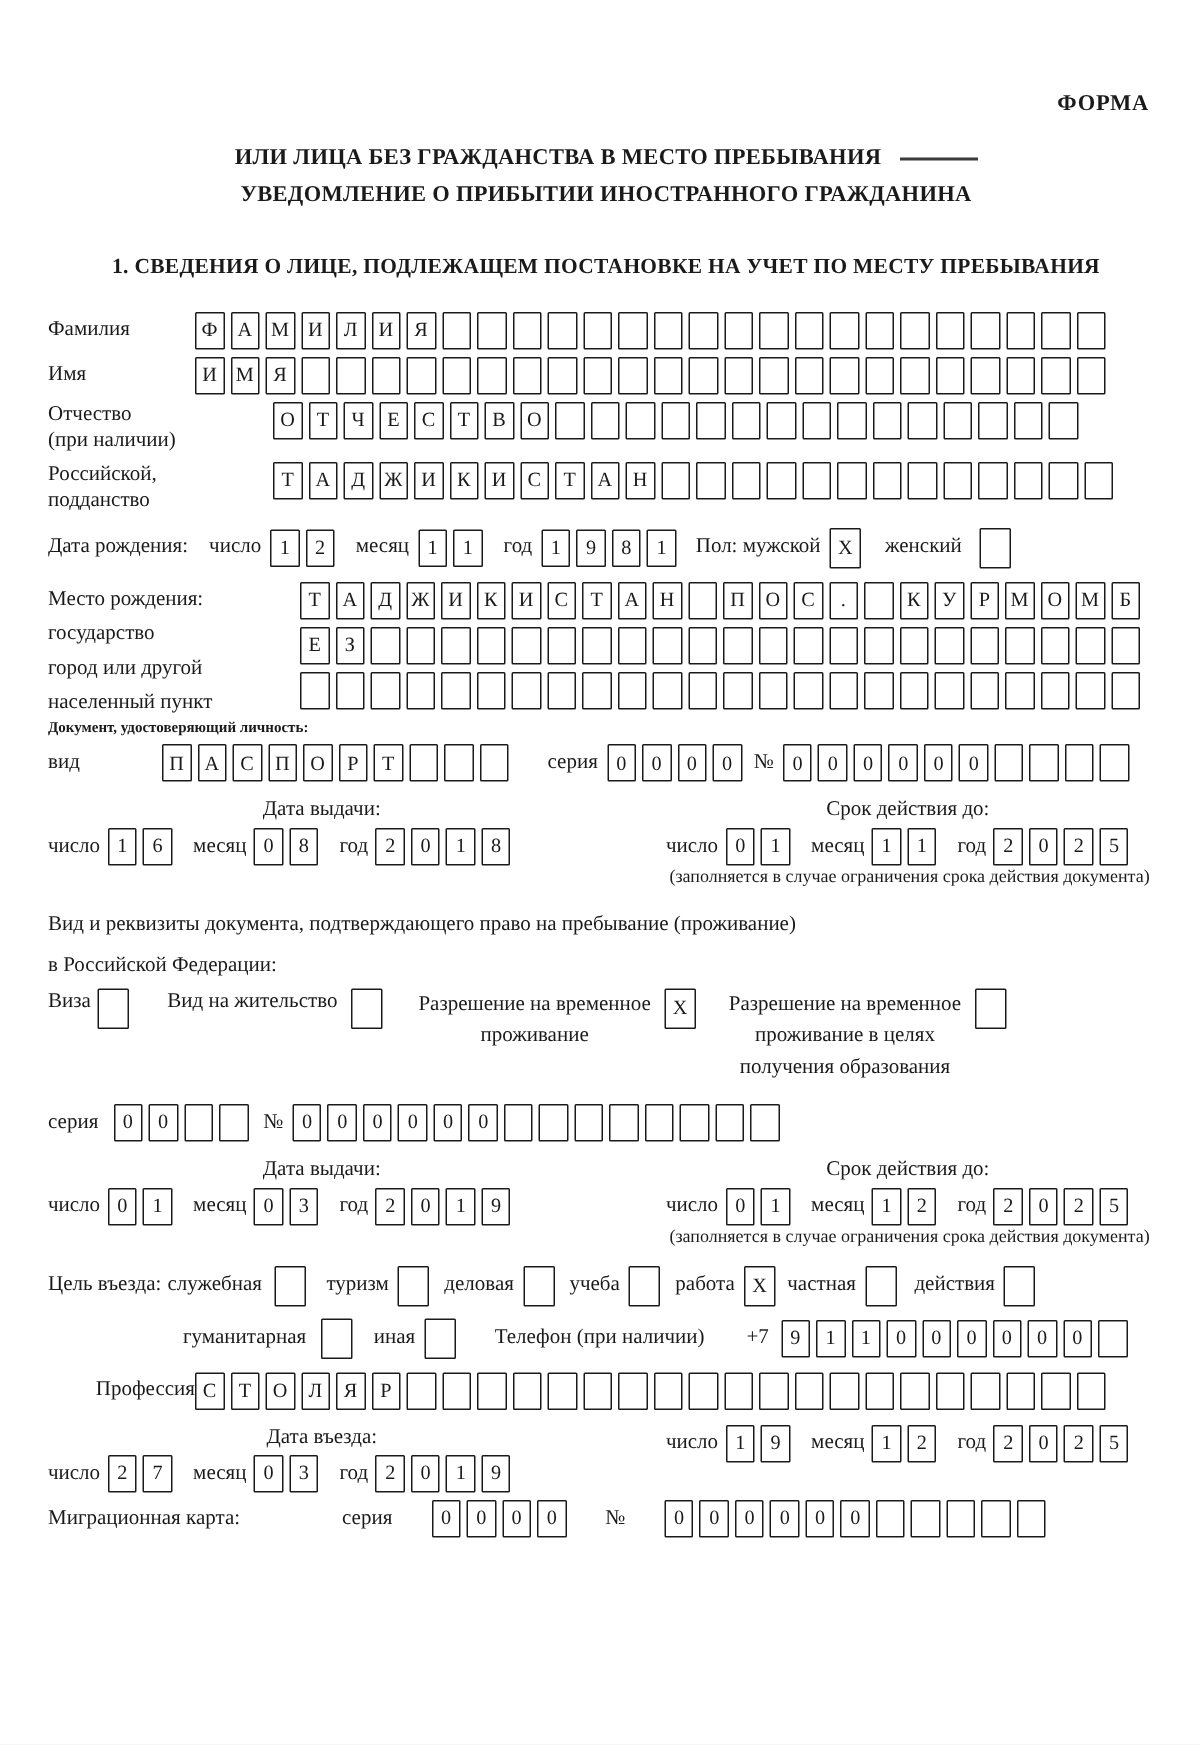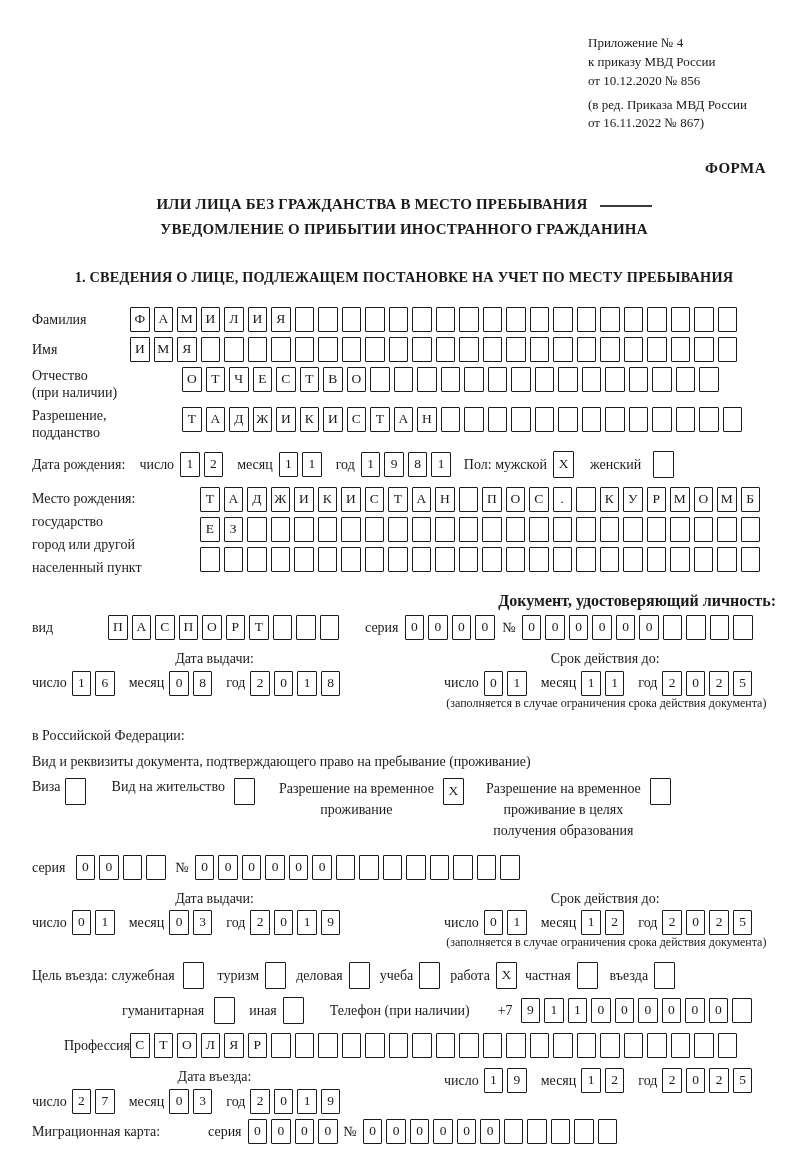--- a/index.html
+++ b/index.html
@@ -36,41 +36,34 @@
   .mini-lbl{margin:0 6px 0 10px;}
   .stackrows .cells{margin-bottom:5px;}
   
   .dates{display:flex;margin-top:10px;gap:47px;}
   .dgroup{display:flex;flex-direction:column;}
   .dgroup .dheading{text-align:center;margin-bottom:3px;}
   .dfields{display:flex;align-items:center;}
   .dfields .dlbl{margin-right:5px;}
   .dfields .cells{margin-right:10px;}
   .dnote{font-size:12px;margin-top:0;text-align:right;}
-  .doc-subhead{text-align:right;font-weight:bold;font-size:16px;margin-top:12px;}
+  .doc-subhead{text-align:left;font-weight:bold;font-size:10px;}
   
   .optrow{display:flex;align-items:flex-start;margin-top:10px;}
   .opt{display:flex;align-items:flex-start;}
   .opt .optlbl{margin-right:9px;}
   .opt .optlbl.center{text-align:center;line-height:1.5;}
   .intro{margin-top:12px;line-height:1.9;}
   .spacer{flex:0 0 auto;}
 </style>
 </head>
 <body>
 
 <div class="page">
 
-  <div class="appendix">
-    <div>Приложение № 4</div>
-    <div>к приказу МВД России</div>
-    <div>от 10.12.2020 № 856</div>
-    <div class="part2">(в ред. Приказа МВД России</div>
-    <div>от 16.11.2022 № 867)</div>
-  </div>
 
   <div class="forma">ФОРМА</div>
 
   <div class="title">
     <div><span>ИЛИ ЛИЦА БЕЗ ГРАЖДАНСТВА В МЕСТО ПРЕБЫВАНИЯ</span><span class="blank-line"></span></div>
     <div>УВЕДОМЛЕНИЕ О ПРИБЫТИИ ИНОСТРАННОГО ГРАЖДАНИНА</div>
   </div>
 
   <div class="sec-heading">1. СВЕДЕНИЯ О ЛИЦЕ, ПОДЛЕЖАЩЕМ ПОСТАНОВКЕ НА УЧЕТ ПО МЕСТУ ПРЕБЫВАНИЯ</div>
 
@@ -165,21 +158,21 @@
         <span class="cell"></span>
         <span class="cell"></span>
         <span class="cell"></span>
         <span class="cell"></span>
         <span class="cell"></span>
       </span>
   </div>
 
   <div class="row top">
     <span class="lblcol w-cit">
-      <span>Разрешение,</span><br>
+      <span>Российской,</span><br>
       <span>подданство</span>
     </span>
     <span class="cells">
         <span class="cell">Т</span>
         <span class="cell">А</span>
         <span class="cell">Д</span>
         <span class="cell">Ж</span>
         <span class="cell">И</span>
         <span class="cell">К</span>
         <span class="cell">И</span>
@@ -401,22 +394,22 @@
             <span class="cell">0</span>
             <span class="cell">2</span>
             <span class="cell">5</span>
           </span>
       </div>
       <div class="dnote">(заполняется в случае ограничения срока действия документа)</div>
     </div>
   </div>
 
   <div class="intro">
+    <div>Вид и реквизиты документа, подтверждающего право на пребывание (проживание)</div>
     <div>в Российской Федерации:</div>
-    <div>Вид и реквизиты документа, подтверждающего право на пребывание (проживание)</div>
   </div>
 
   <div class="optrow" style="margin-top:2px;">
     <span class="opt">
       <span class="optlbl" style="margin-right:4px;">Виза</span>
       <span class="cells cb">
           <span class="cell"></span>
         </span>
     </span>
     <span class="spacer" style="width:22px;"></span>
@@ -543,21 +536,21 @@
         <span class="cell"></span>
       </span>
     <span class="mini-lbl" style="margin-left:6px;">работа</span>
     <span class="cells cb">
         <span class="cell">X</span>
       </span>
     <span class="mini-lbl" style="margin-left:4px;">частная</span>
     <span class="cells cb">
         <span class="cell"></span>
       </span>
-    <span class="mini-lbl" style="margin-left:8px;">въезда</span>
+    <span class="mini-lbl" style="margin-left:8px;">действия</span>
     <span class="cells cb">
         <span class="cell"></span>
       </span>
   </div>
 
   <div class="row" style="margin-top:8px;">
     <span style="margin-left:90px;">гуманитарная</span>
     <span class="cells cb" style="margin-left:10px;">
         <span class="cell"></span>
       </span>
@@ -652,21 +645,21 @@
         <span class="cells">
             <span class="cell">2</span>
             <span class="cell">0</span>
             <span class="cell">2</span>
             <span class="cell">5</span>
           </span>
       </div>
     </div>
   </div>
 
-  <div class="row" style="">
+  <div class="row" style="gap:20px;">
     <span>Миграционная карта:</span>
     <span class="mini-lbl" style="margin-left:48px;">серия</span>
     <span class="cells">
         <span class="cell">0</span>
         <span class="cell">0</span>
         <span class="cell">0</span>
         <span class="cell">0</span>
       </span>
     <span class="mini-lbl" style="margin-left:2px;">№</span>
     <span class="cells">

